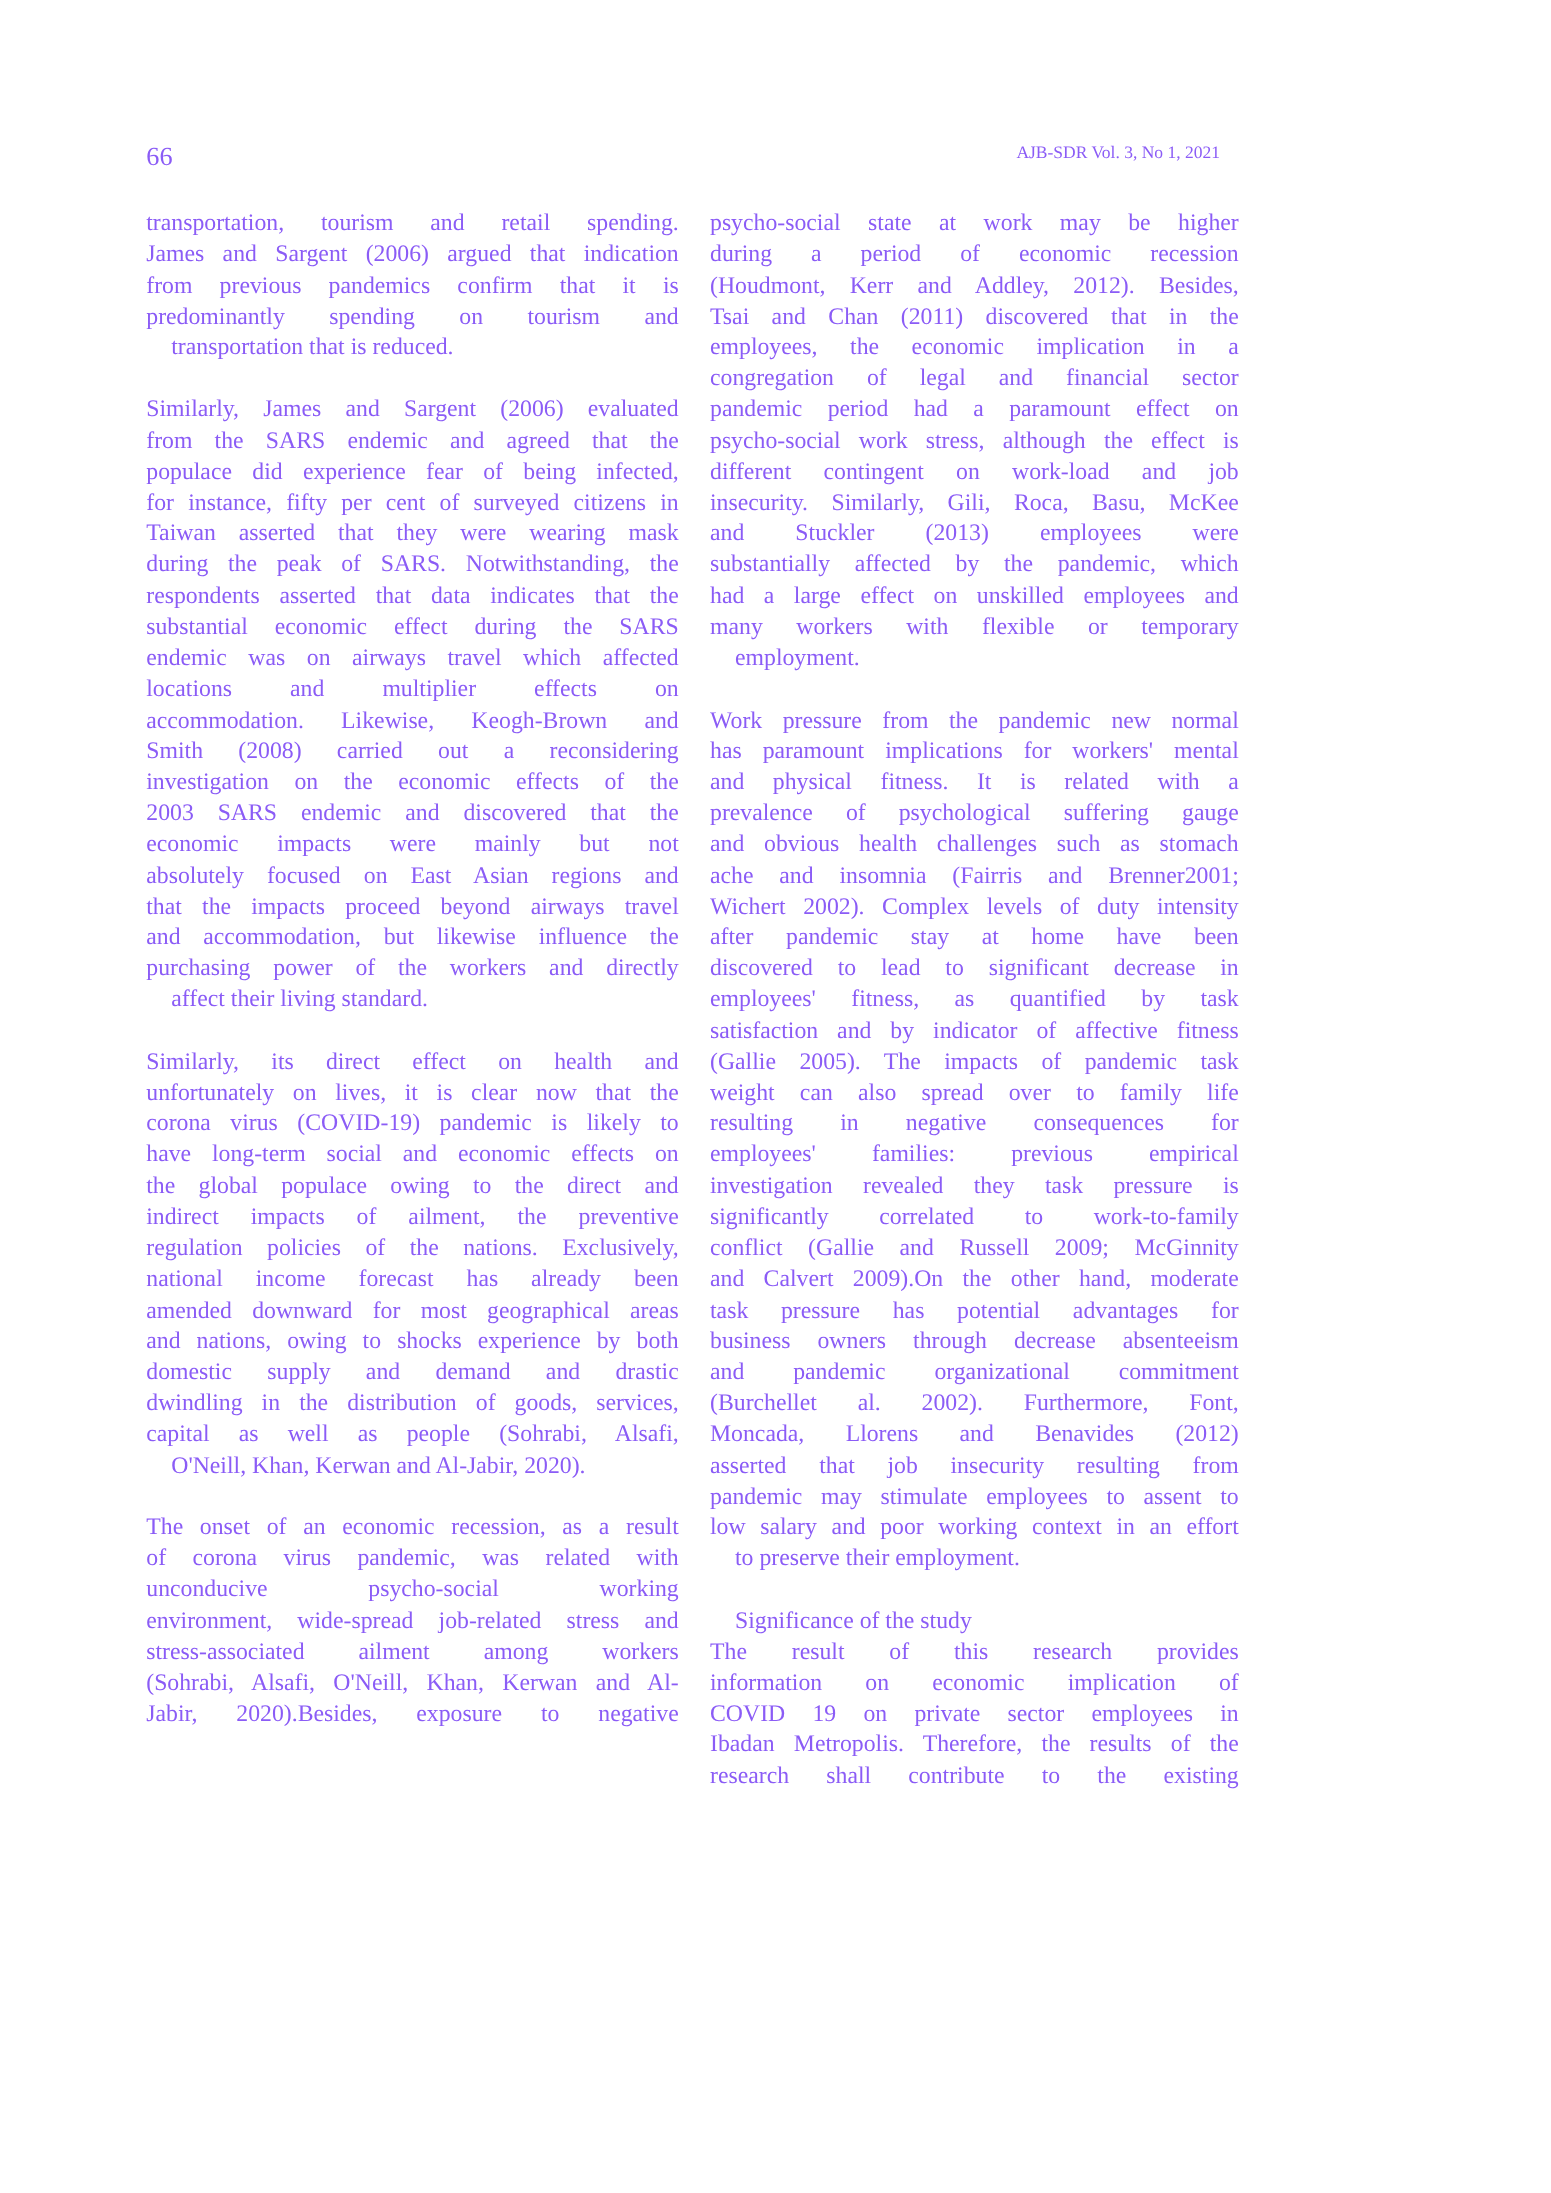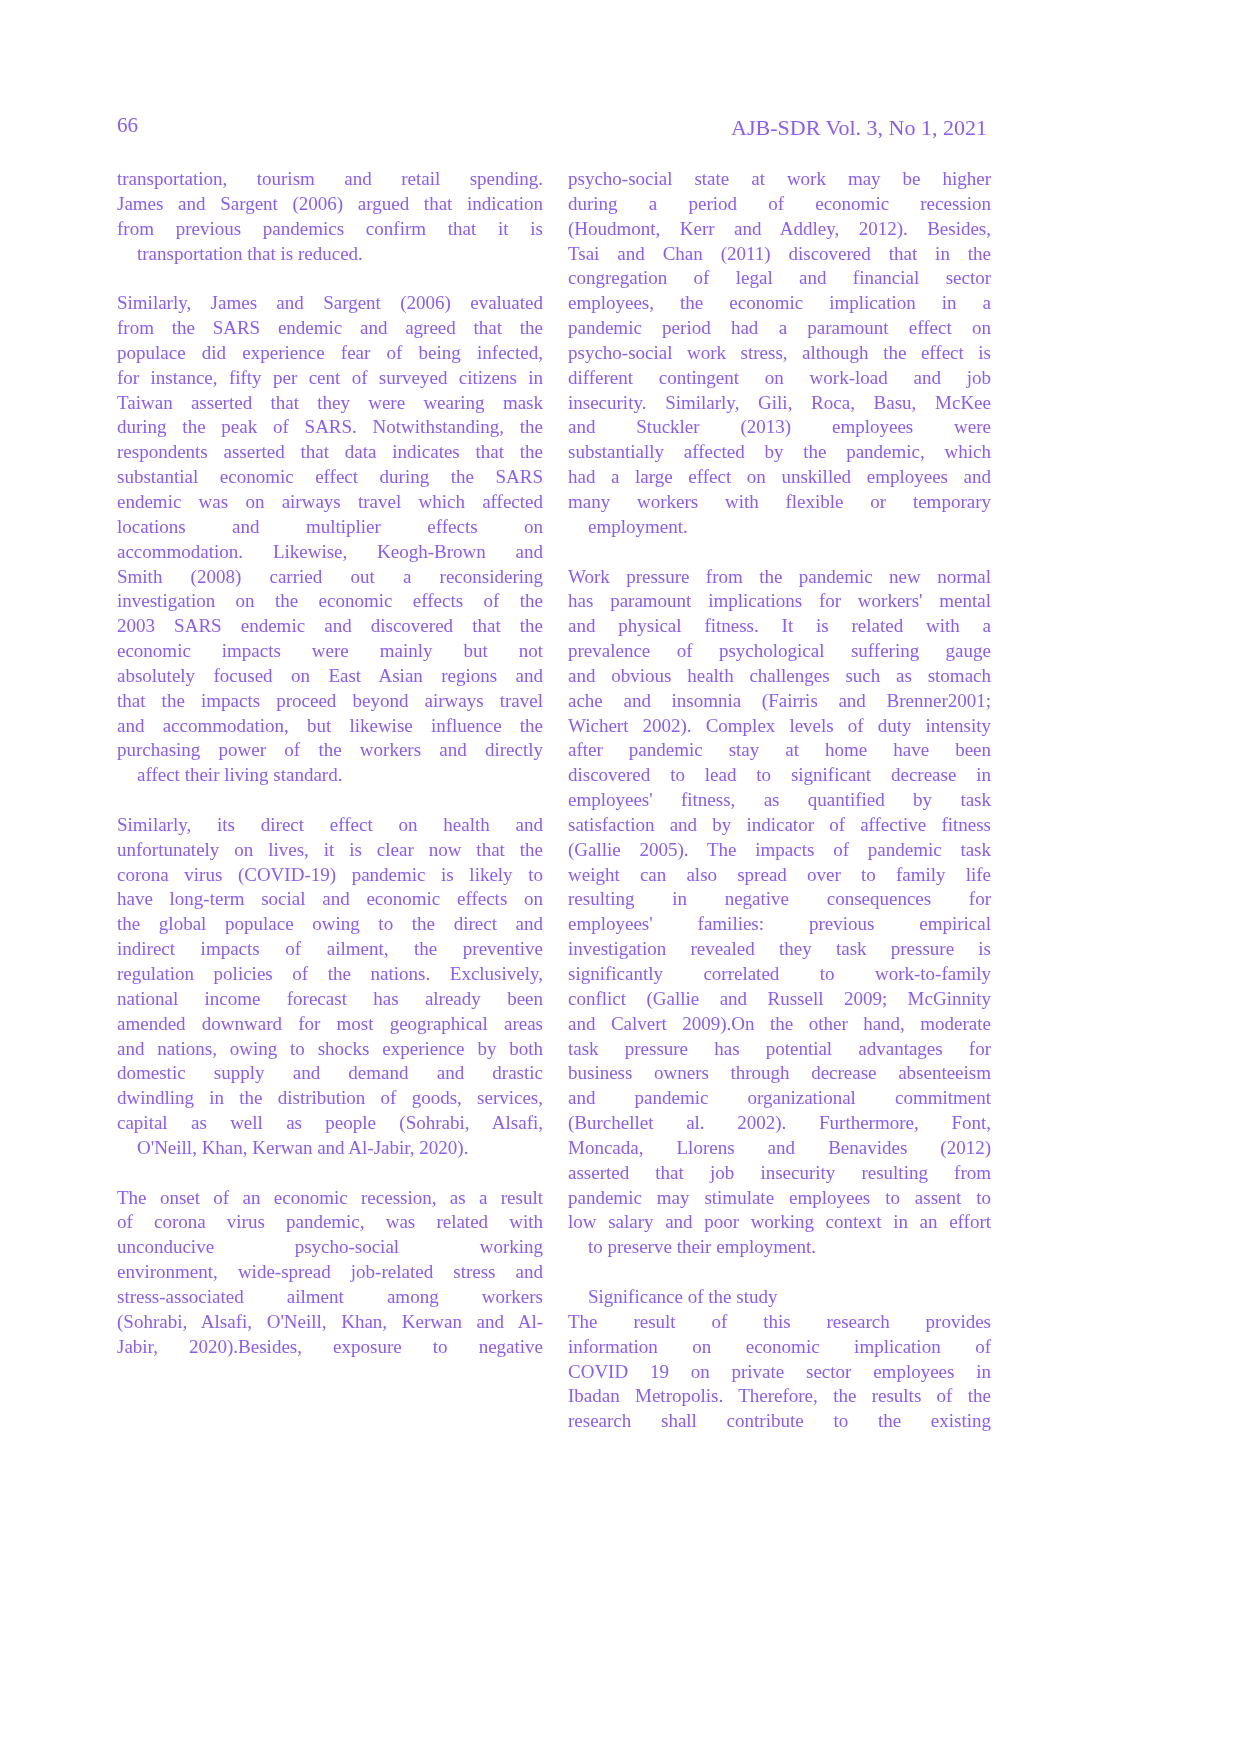--- a/index.html
+++ b/index.html
@@ -6,21 +6,21 @@
   body { width: 1241px; height: 1754px; position: relative; overflow: hidden; }
   .page {
     position: absolute; left: 0; top: 0; width: 1241px; height: 1754px;
     font-family: "Liberation Serif", serif; color: #8b5cf6;
   }
   .running-head {
     position: absolute; top: 113px; left: 117px; width: 874px; height: 30px;
     font-size: 21px;
   }
   .page-number { position: absolute; left: 0; top: 0; }
-  .journal-ref { position: absolute; right: 4px; top: 2px; font-size: 22px; font-family: Liberation Serif, serif; }
+  .journal-ref { position: absolute; right: 15px; top: 2px; font-size: 14px; font-family: Liberation Serif, serif; }
   .column {
     position: absolute; top: 167px;
     font-size: 19px; line-height: 24.85px;
   }
   .col-left { left: 117px; width: 426px; }
   .col-right { left: 568px; width: 423px; }
   .line {
     display: block; white-space: nowrap; text-align: justify;
     text-align-last: justify; height: 24.85px; overflow: visible;
   }
@@ -36,20 +36,21 @@
   <div class="running-head">
     <span class="page-number">66</span>
     <span class="journal-ref">AJB-SDR Vol. 3, No 1, 2021</span>
   </div>
 
   <div class="column col-left" id="col-left">
       <div>
         <span class="line">transportation, tourism and retail spending.</span>
         <span class="line">James and Sargent (2006) argued that indication</span>
         <span class="line">from previous pandemics confirm that it is</span>
+        <span class="line">predominantly spending on tourism and</span>
         <span class="line last">transportation that is reduced.</span>
       </div>
       <span class="gap"></span>
       <div>
         <span class="line">Similarly, James and Sargent (2006) evaluated</span>
         <span class="line">from the SARS endemic and agreed that the</span>
         <span class="line">populace did experience fear of being infected,</span>
         <span class="line">for instance, fifty per cent of surveyed citizens in</span>
         <span class="line">Taiwan asserted that they were wearing mask</span>
         <span class="line">during the peak of SARS. Notwithstanding, the</span>
@@ -95,22 +96,22 @@
         <span class="line">(Sohrabi, Alsafi, O'Neill, Khan, Kerwan and Al-</span>
         <span class="line">Jabir, 2020).Besides, exposure to negative</span>
       </div>
     </div>
   <div class="column col-right" id="col-right">
       <div>
         <span class="line">psycho-social state at work may be higher</span>
         <span class="line">during a period of economic recession</span>
         <span class="line">(Houdmont, Kerr and Addley, 2012). Besides,</span>
         <span class="line">Tsai and Chan (2011) discovered that in the</span>
+        <span class="line">employees, the economic implication in a</span>
         <span class="line">congregation of legal and financial sector</span>
-        <span class="line">employees, the economic implication in a</span>
         <span class="line">pandemic period had a paramount effect on</span>
         <span class="line">psycho-social work stress, although the effect is</span>
         <span class="line">different contingent on work-load and job</span>
         <span class="line">insecurity. Similarly, Gili, Roca, Basu, McKee</span>
         <span class="line">and Stuckler (2013) employees were</span>
         <span class="line">substantially affected by the pandemic, which</span>
         <span class="line">had a large effect on unskilled employees and</span>
         <span class="line">many workers with flexible or temporary</span>
         <span class="line last">employment.</span>
       </div>

